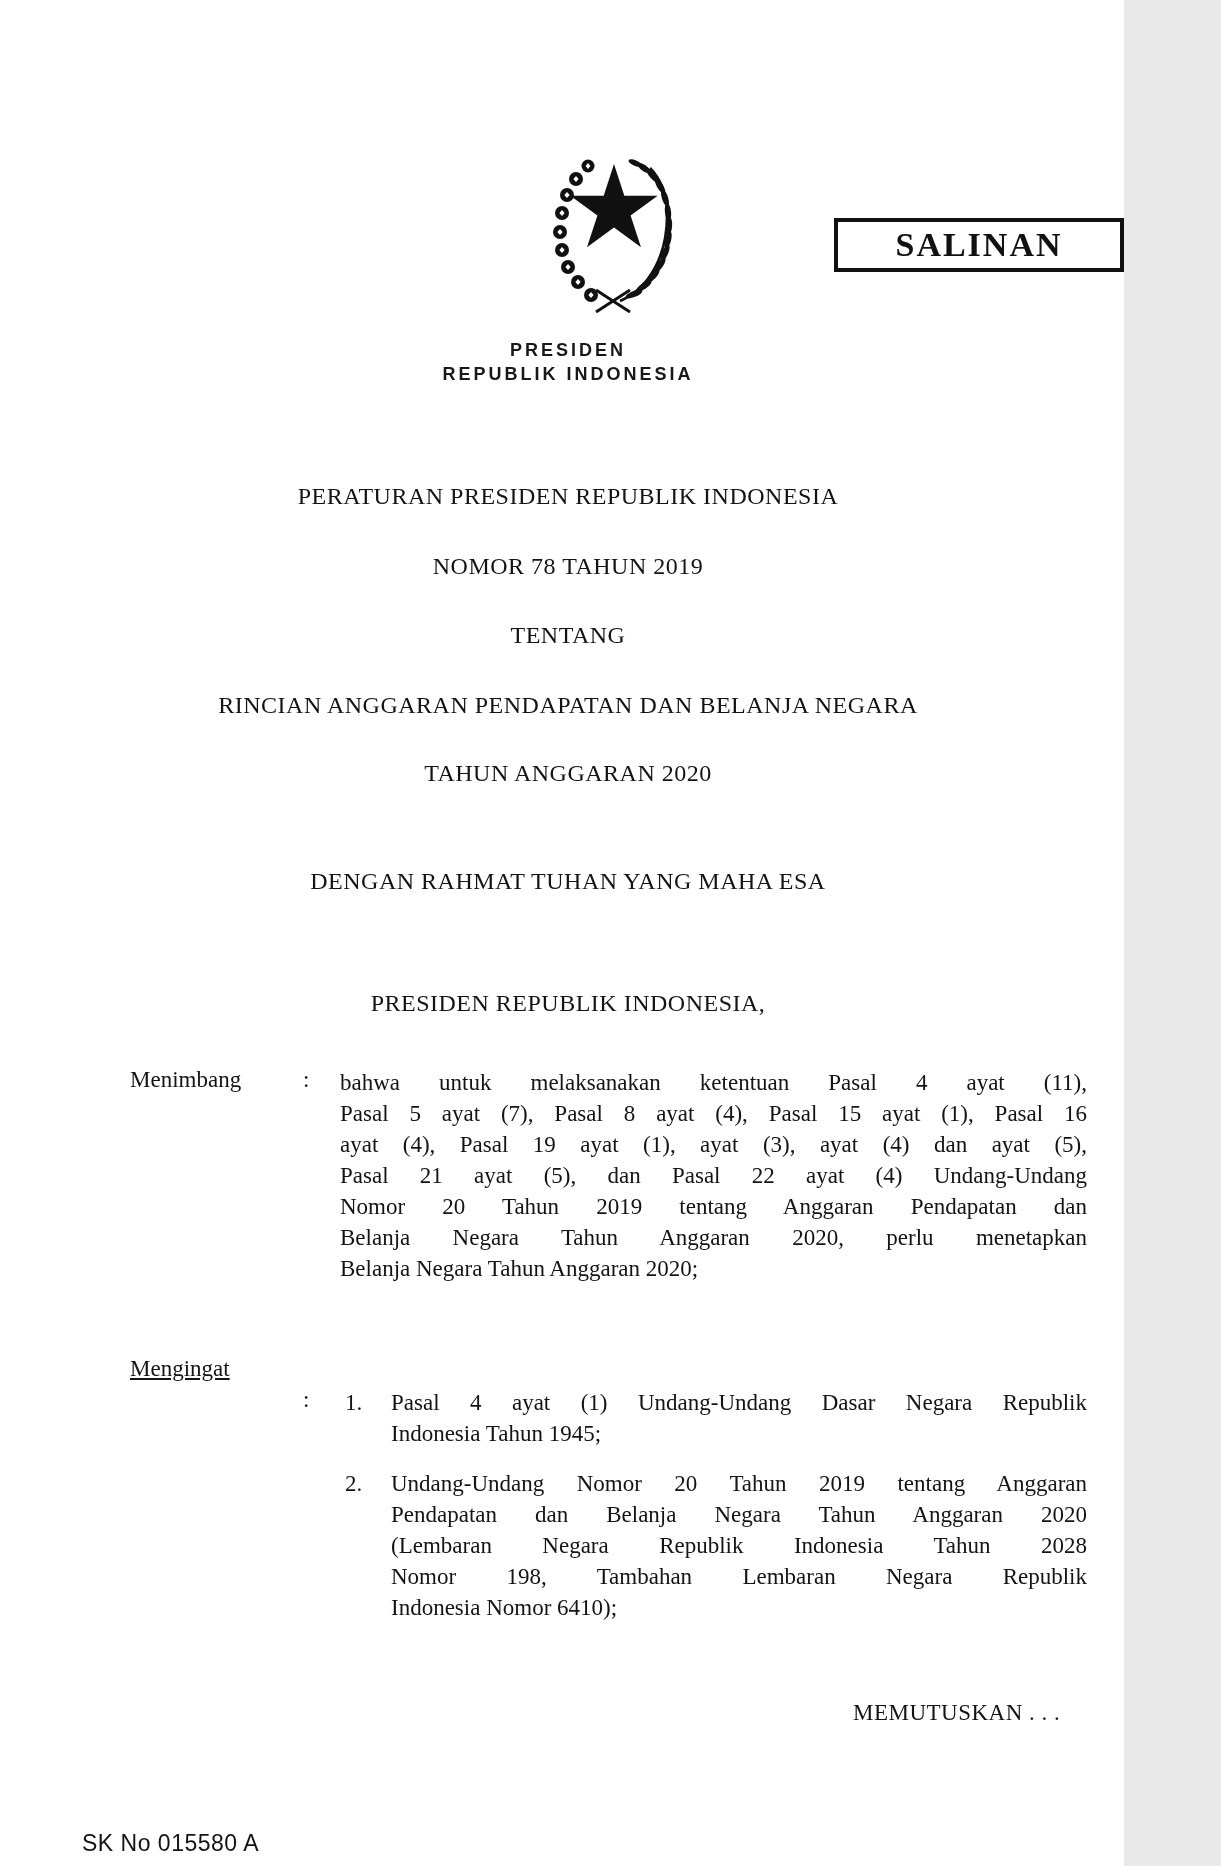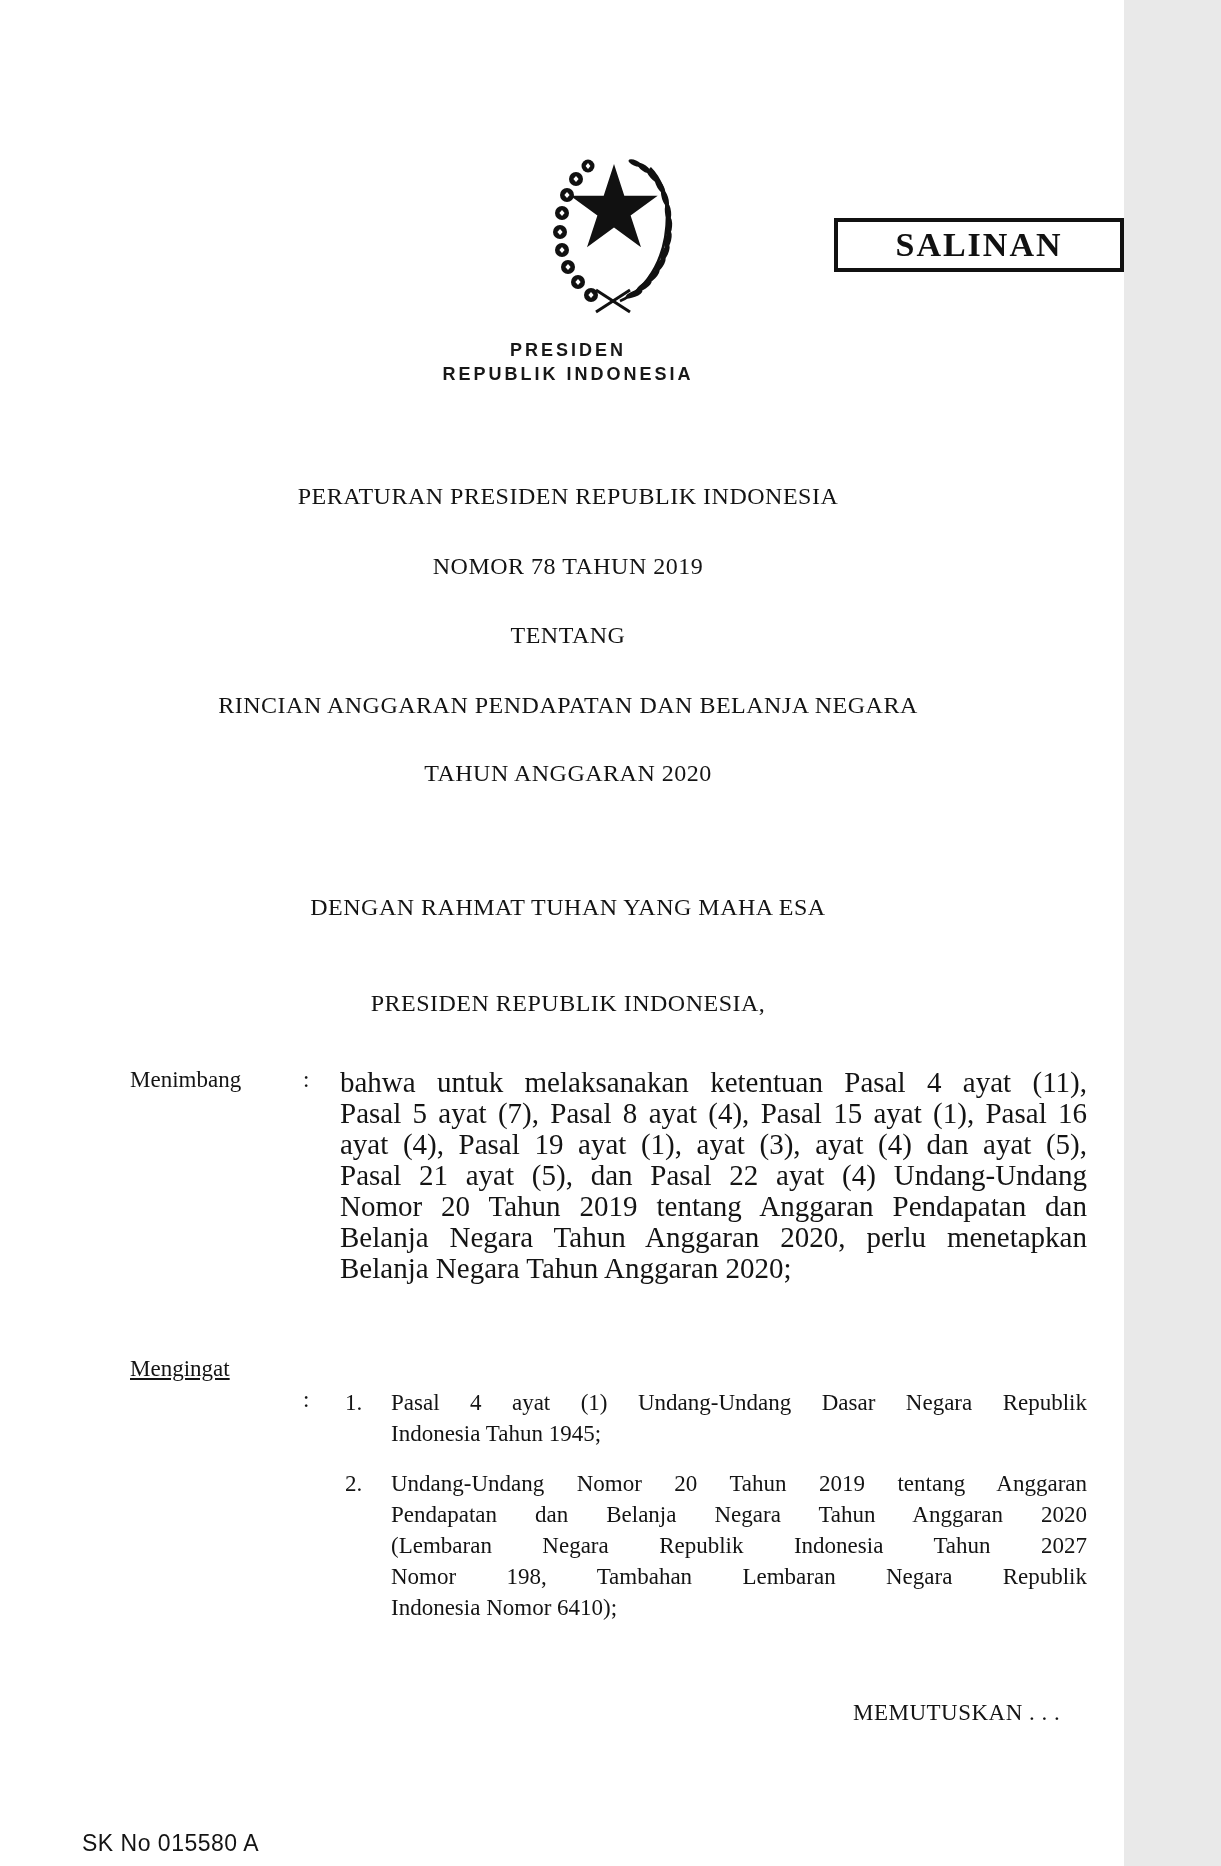--- a/index.html
+++ b/index.html
@@ -34,31 +34,31 @@
     position:absolute;left:12px;right:0;top:364px;text-align:center;
     font-family:"Liberation Sans", sans-serif;
     font-size:18px;font-weight:600;letter-spacing:3px;color:#181818;
   }
   
   .cline{
     position:absolute;left:12px;right:0;text-align:center;
     font-size:24px;letter-spacing:0.5px;color:#141414;white-space:nowrap;
   }
   .t1{top:483px;} .t2{top:553px;} .t3{top:622px;} .t4{top:692px;} .t5{top:760px;}
-  .invocation{top:894px;} .authority{top:990px;}
+  .invocation{top:868px;} .authority{top:990px;}
   
   .label{
     position:absolute;left:130px;font-size:23px;color:#141414;white-space:nowrap;
   }
   .colon{
     position:absolute;left:303px;font-size:23px;color:#141414;
   }
   .para{
     position:absolute;left:340px;width:747px;
-    font-size:29px;line-height:31px;color:#141414;
+    font-size:23px;line-height:31px;color:#141414;
   }
   .item-num{
     position:absolute;left:345px;font-size:23px;line-height:31px;color:#141414;
   }
   .item-body{
     position:absolute;left:391px;width:696px;
     font-size:23px;line-height:31px;color:#141414;
   }
   .jline{text-align:justify;text-align-last:justify;}
   .nline{text-align:left;}
@@ -180,21 +180,21 @@
   <div class="item-num" style="top:1387px;">1.</div>
   <div class="item-body" style="top:1387px;">
     <div class="jline">Pasal 4 ayat (1) Undang-Undang Dasar Negara Republik</div>
     <div class="nline">Indonesia Tahun 1945;</div>
   </div>
 
   <div class="item-num" style="top:1468px;">2.</div>
   <div class="item-body" style="top:1468px;">
     <div class="jline">Undang-Undang Nomor 20 Tahun 2019 tentang Anggaran</div>
     <div class="jline">Pendapatan dan Belanja Negara Tahun Anggaran 2020</div>
-    <div class="jline">(Lembaran Negara Republik Indonesia Tahun 2027</div>
+    <div class="jline">(Lembaran Negara Republik Indonesia Tahun 2028</div>
     <div class="jline">Nomor 198, Tambahan Lembaran Negara Republik</div>
     <div class="nline">Indonesia Nomor 6410);</div>
   </div>
 
   <div class="memutuskan">MEMUTUSKAN . . .</div>
 
   <div class="sk-number">SK No 015580 A</div>
 
 </div>
 

